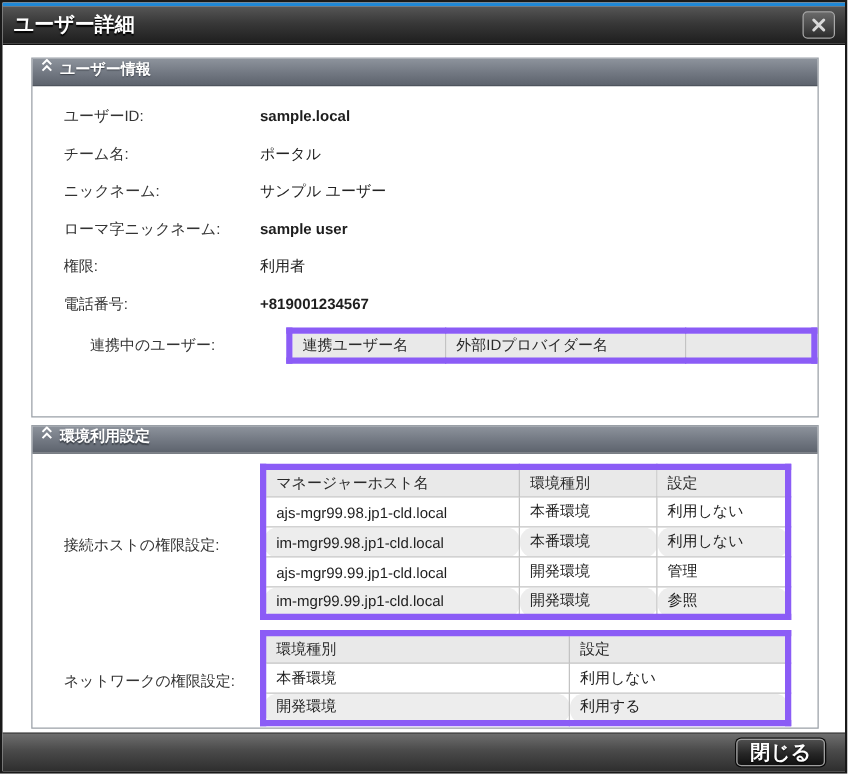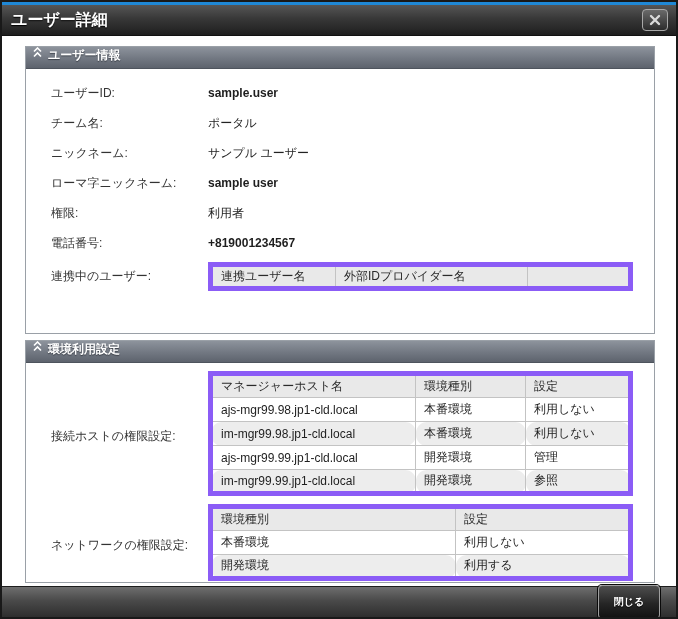--- a/index.html
+++ b/index.html
@@ -39,21 +39,21 @@
     height:22px; display:flex; align-items:flex-start; gap:6px;
     padding-left:7px; cursor:pointer;
     background:linear-gradient(#8d939c,#747a84 50%,#5d636d);
     border-bottom:1px solid #4e545d;
     color:#fff; font-size:12px; font-weight:bold; text-shadow:0 1px 1px #3a3f47;
   }
   .collapse-icon { display:flex; }
 
   .fields { padding:9px 0 0 25px; }
   .field-row { display:flex; align-items:center; height:30px; font-size:12px; }
-  .field-row.top { align-items:flex-start; height:auto; margin-top:4px; }
+  .field-row.top { align-items:flex-start; height:auto; margin-top:4px;justify-content:flex-end; }
   .field-label { width:157px; color:#333; }
   .field-row.top .field-label { padding-top:6px; }
   .field-value { color:#1e1e1e; font-weight:bold; }
   .field-value.jp { font-weight:normal; color:#222; }
 
   
   table.grid { border-collapse:collapse; font-size:12px; color:#1e1e1e; background:#fff; border:5px solid #8b5cf6; }
   table.grid th, table.grid td {
     border:1px solid #c3c3c3; height:24px; padding:0 8px;
     text-align:left; font-weight:normal; white-space:nowrap; overflow:hidden;
@@ -74,22 +74,22 @@
   .panel-env .env-rows { padding-top:8px; }
 
   
   .footer {
     position:absolute; left:0; right:0; bottom:0; height:31px;
     background:linear-gradient(#6e6e6e,#4a4a4a 45%,#2e2e2e);
     border-top:1px solid #1d1d1d;
     display:flex; align-items:center; justify-content:flex-end; padding-right:16px;
   }
   .close-dialog-btn {
-    font-family:Liberation Serif, serif; min-width:62px; height:34px; cursor:pointer;
-    color:#fff; font-size:10px; font-weight:bold; text-shadow:0 1px 1px #000;
+    font-family:Liberation Serif, serif; min-width:62px; height:22px; cursor:pointer;
+    color:#fff; font-size:16px; font-weight:bold; text-shadow:0 1px 1px #000;
     background:linear-gradient(#4e4e4e,#262626 55%,#111);
     border:1px solid #9f9f9f; border-radius:4px;
     box-shadow:0 0 0 1px #0a0a0a; padding:0 10px;
   }
 </style>
 </head>
 <body>
 
 <div class="dialog">
 
@@ -112,21 +112,21 @@
         <svg width="9" height="11" viewBox="0 0 9 11">
           <path d="M1 4.5 L4.5 1 L8 4.5 M1 9.5 L4.5 6 L8 9.5" fill="none" stroke="#fff" stroke-width="1.6"></path>
         </svg>
       </span>
       <span>ユーザー情報</span>
     </div>
 
     <div class="fields">
       <div class="field-row">
         <span class="field-label">ユーザーID:</span>
-        <span class="field-value">sample.user</span>
+        <span class="field-value">sample.local</span>
       </div>
       <div class="field-row">
         <span class="field-label">チーム名:</span>
         <span class="field-value jp">ポータル</span>
       </div>
       <div class="field-row">
         <span class="field-label">ニックネーム:</span>
         <span class="field-value jp">サンプル ユーザー</span>
       </div>
       <div class="field-row">

